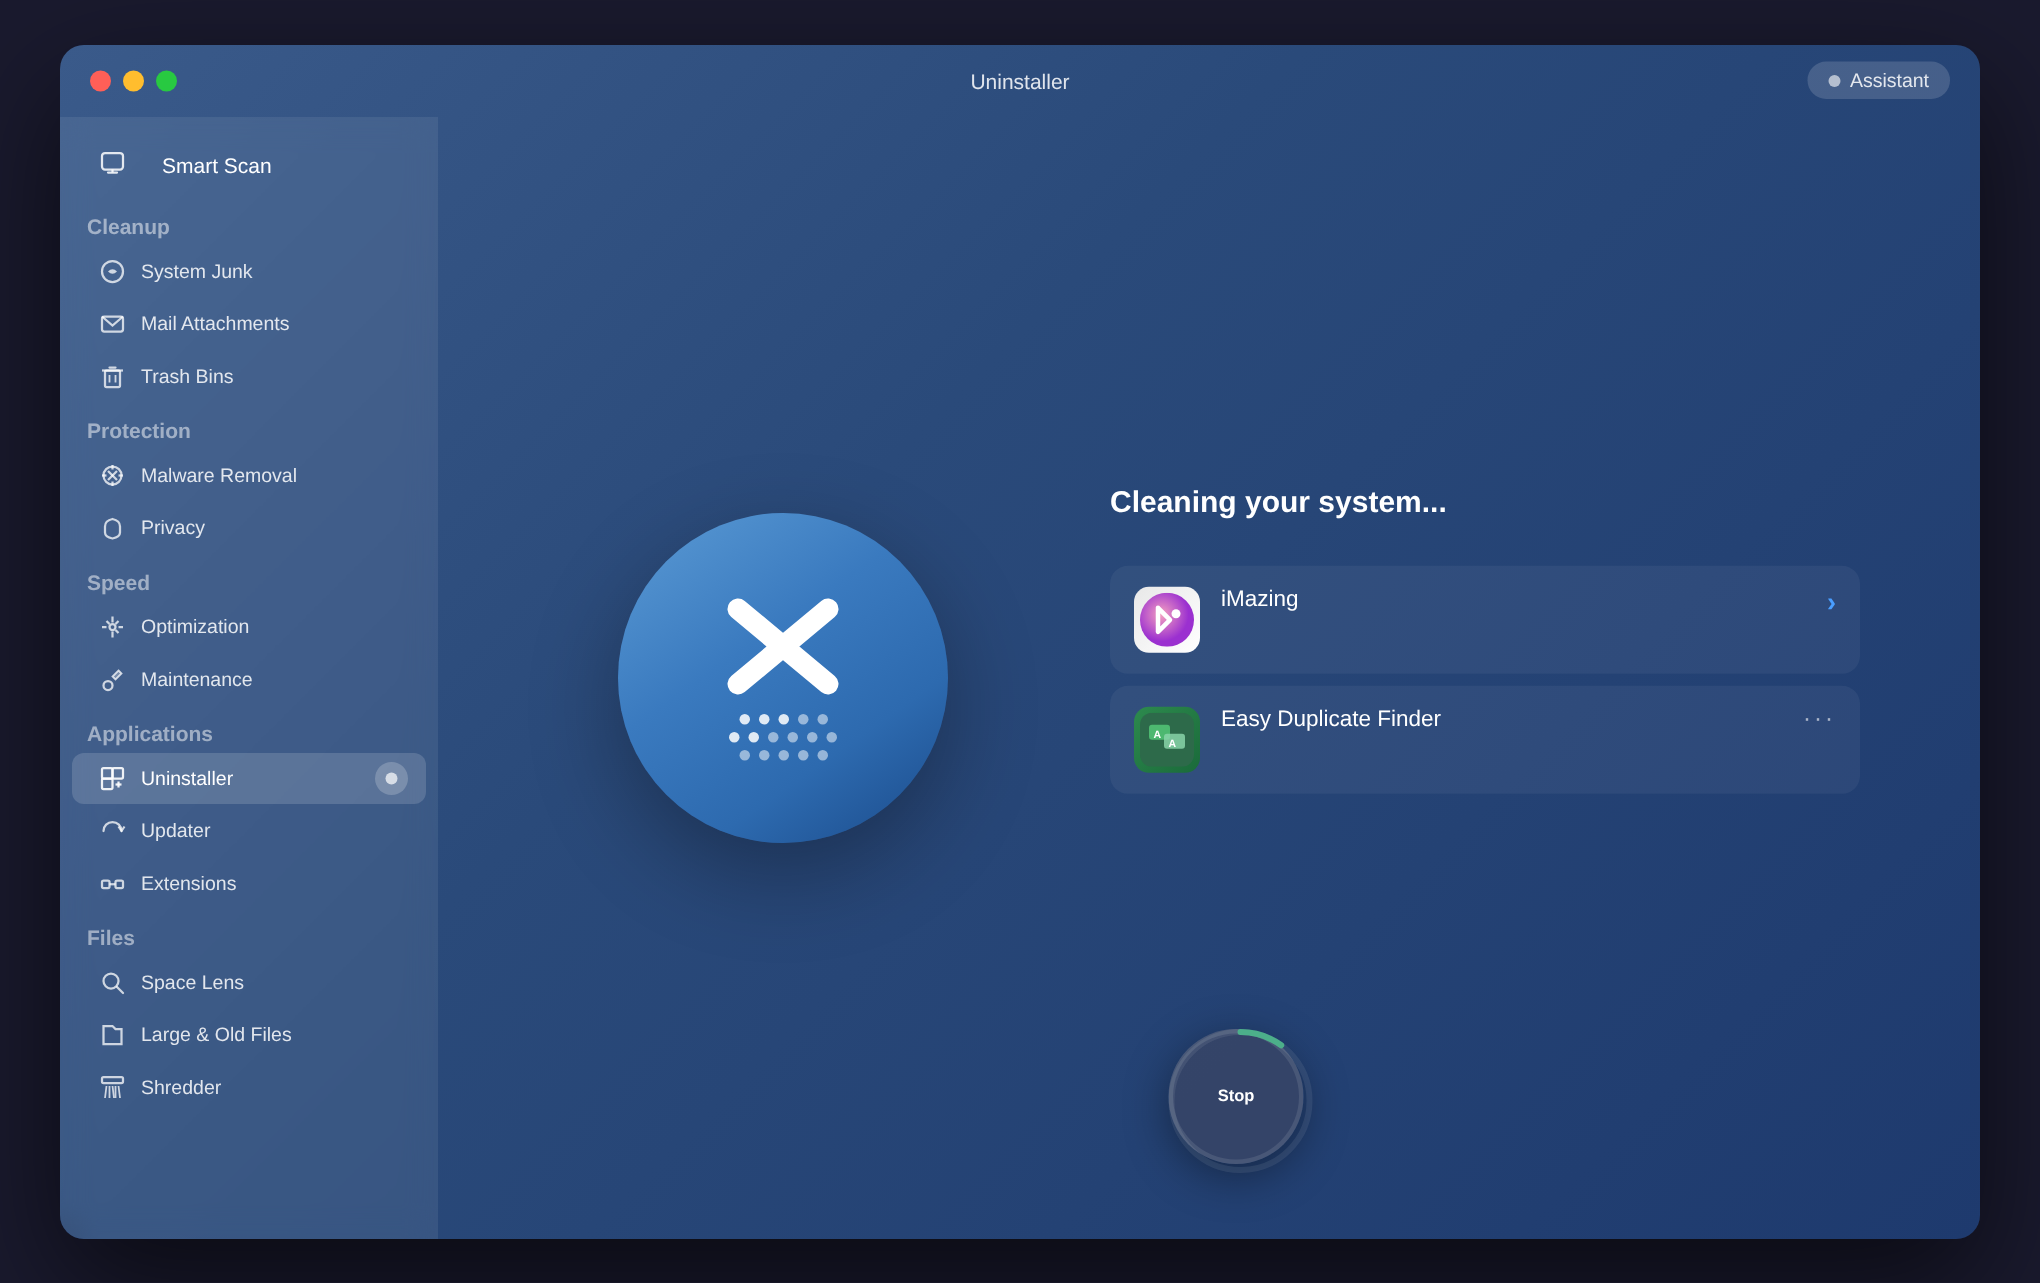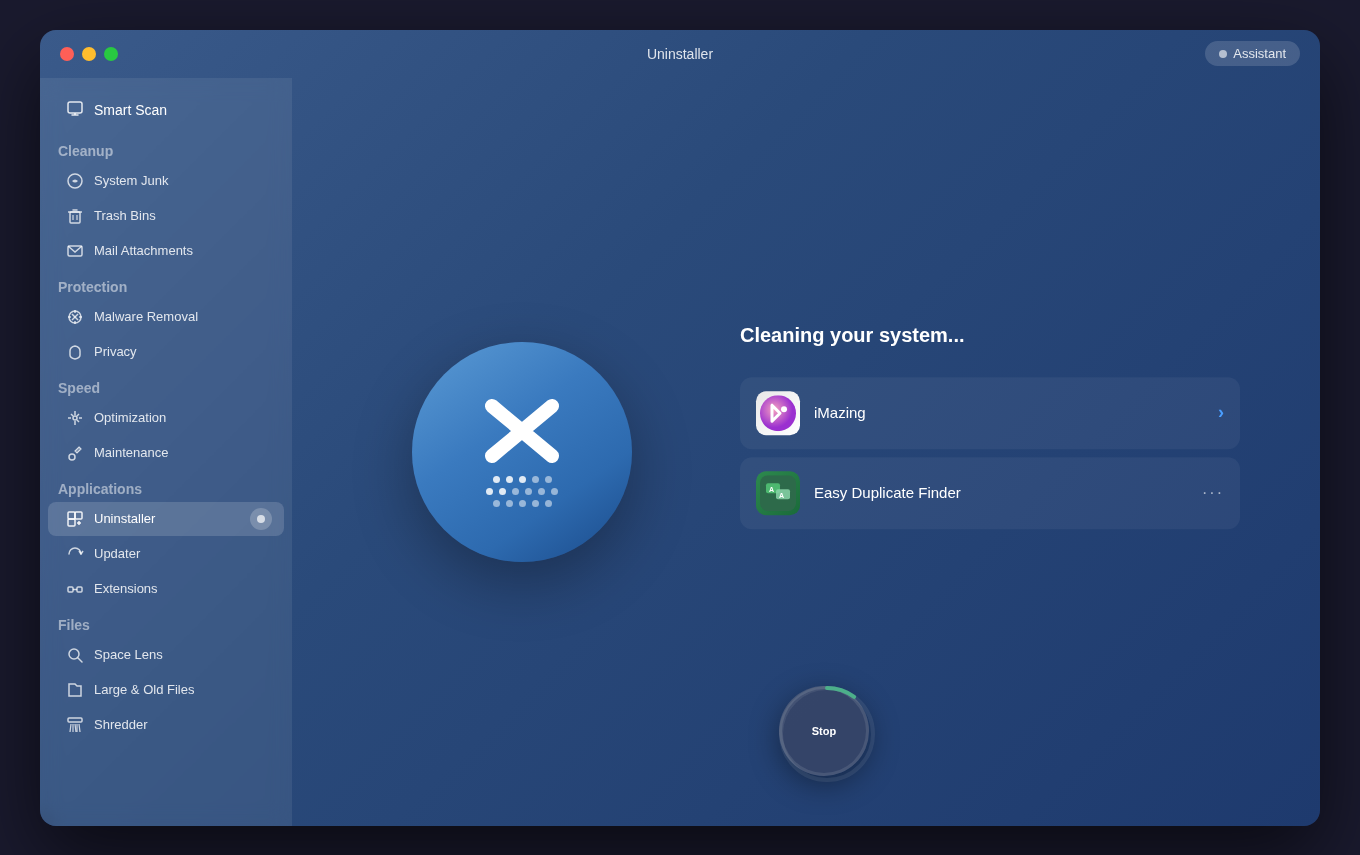--- a/index.html
+++ b/index.html
@@ -82,21 +82,21 @@
       width: 252px;
       background: rgba(255,255,255,0.08);
       backdrop-filter: blur(10px);
       padding: 10px 0;
       overflow-y: auto;
       flex-shrink: 0;
     }
     .sidebar-top-item {
       display: flex;
       align-items: center;
-      gap: 10px;
+      gap: 24px;
       padding: 10px 18px;
       color: #fff;
       font-size: 14px;
       font-weight: 500;
       cursor: pointer;
       border-radius: 8px;
       margin: 2px 8px;
     }
     .sidebar-section-label {
       color: rgba(255,255,255,0.5);
@@ -208,21 +208,20 @@
       width: 500px;
     }
     .cleaning-title {
       color: #fff;
       font-size: 20px;
       font-weight: 700;
       margin-bottom: 30px;
     }
     .app-row {
       display: flex;
-      align-items: center;
       gap: 14px;
       padding: 14px 16px;
       border-radius: 12px;
       margin-bottom: 8px;
       background: rgba(255,255,255,0.05);
     }
     .app-icon {
       width: 44px;
       height: 44px;
       border-radius: 10px;
@@ -338,37 +337,37 @@
           <svg width="18" height="18" viewBox="0 0 18 18" fill="none">
             <circle cx="9" cy="9" r="7" stroke="rgba(255,255,255,0.75)" stroke-width="1.5" fill="none"></circle>
             <path d="M6 9 Q9 6 12 9 Q9 12 6 9Z" fill="rgba(255,255,255,0.75)"></path>
           </svg>
         </span>
         <span>System Junk</span>
       </div>
       <div class="sidebar-item">
         <span class="item-icon">
           <svg width="18" height="18" viewBox="0 0 18 18" fill="none">
+            <rect x="2" y="4" width="14" height="10" rx="1.5" stroke="rgba(255,255,255,0.75)" stroke-width="1.5" fill="none"></rect>
+            <polyline points="2,4 9,10 16,4" stroke="rgba(255,255,255,0.75)" stroke-width="1.5" fill="none"></polyline>
+          </svg>
+        </span>
+        <span>Mail Attachments</span>
+      </div>
+      <div class="sidebar-item">
+        <span class="item-icon">
+          <svg width="18" height="18" viewBox="0 0 18 18" fill="none">
             <rect x="4" y="5" width="10" height="11" rx="1" stroke="rgba(255,255,255,0.75)" stroke-width="1.5" fill="none"></rect>
             <line x1="2" y1="5" x2="16" y2="5" stroke="rgba(255,255,255,0.75)" stroke-width="1.5"></line>
             <line x1="7" y1="3" x2="11" y2="3" stroke="rgba(255,255,255,0.75)" stroke-width="1.5" stroke-linecap="round"></line>
             <line x1="7" y1="8" x2="7" y2="13" stroke="rgba(255,255,255,0.75)" stroke-width="1.2"></line>
             <line x1="11" y1="8" x2="11" y2="13" stroke="rgba(255,255,255,0.75)" stroke-width="1.2"></line>
           </svg>
         </span>
         <span>Trash Bins</span>
-      </div>
-      <div class="sidebar-item">
-        <span class="item-icon">
-          <svg width="18" height="18" viewBox="0 0 18 18" fill="none">
-            <rect x="2" y="4" width="14" height="10" rx="1.5" stroke="rgba(255,255,255,0.75)" stroke-width="1.5" fill="none"></rect>
-            <polyline points="2,4 9,10 16,4" stroke="rgba(255,255,255,0.75)" stroke-width="1.5" fill="none"></polyline>
-          </svg>
-        </span>
-        <span>Mail Attachments</span>
       </div>
 
       <div class="sidebar-section-label">Protection</div>
       <div class="sidebar-item">
         <span class="item-icon">
           <svg width="18" height="18" viewBox="0 0 18 18" fill="none">
             <circle cx="9" cy="9" r="6" stroke="rgba(255,255,255,0.75)" stroke-width="1.5" fill="none"></circle>
             <line x1="6" y1="6" x2="12" y2="12" stroke="rgba(255,255,255,0.75)" stroke-width="1.5"></line>
             <line x1="12" y1="6" x2="6" y2="12" stroke="rgba(255,255,255,0.75)" stroke-width="1.5"></line>
             <line x1="9" y1="2" x2="9" y2="5" stroke="rgba(255,255,255,0.75)" stroke-width="1.5"></line>

